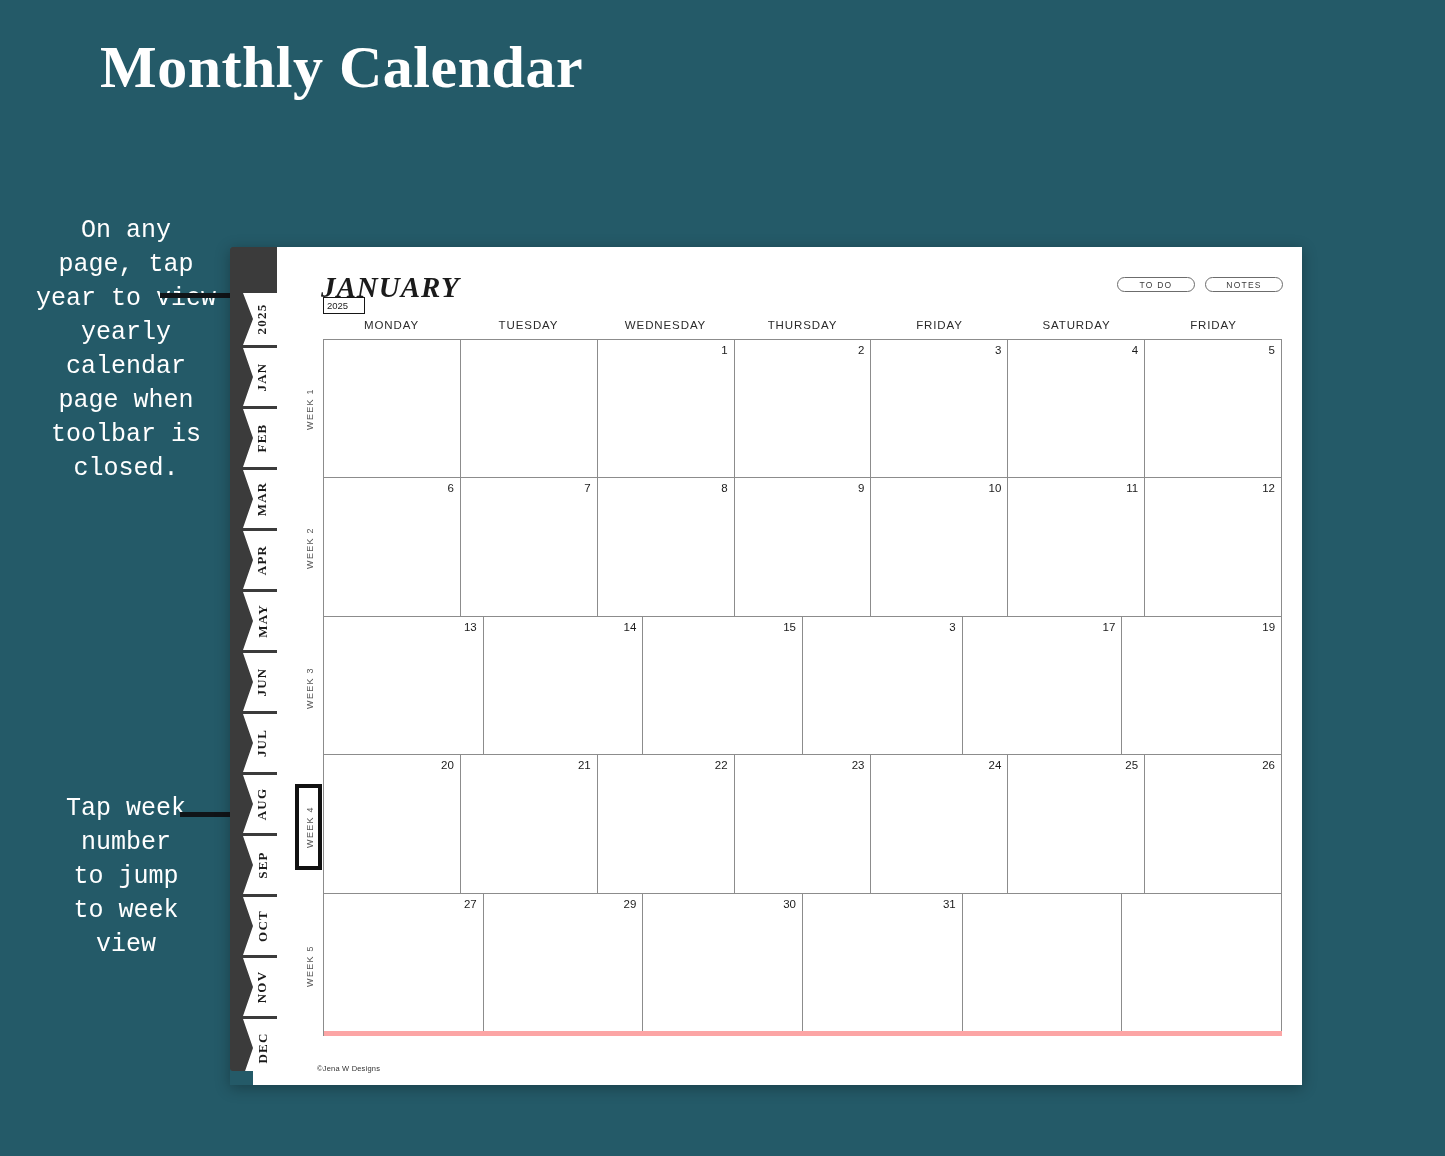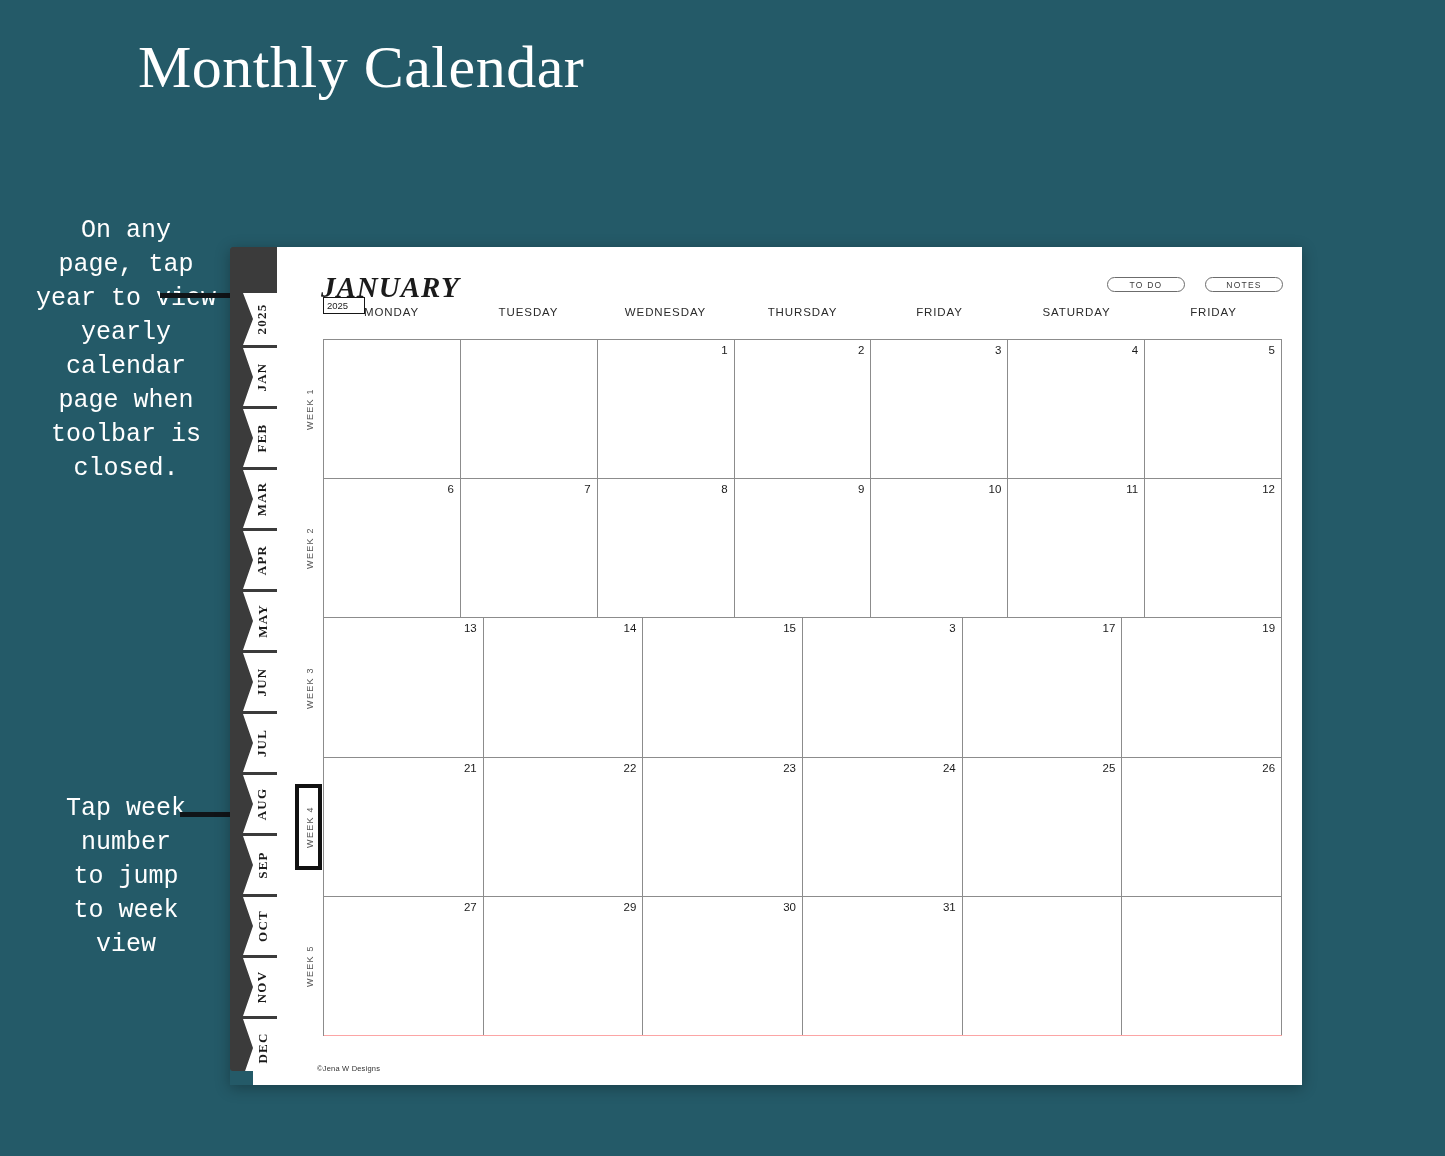--- a/index.html
+++ b/index.html
@@ -14,26 +14,25 @@
     overflow: hidden;
     position: relative;
   }
 
   
   #page-title {
     position: absolute;
     left: 100px;
     top: 33px;
     font-family: "Liberation Serif", serif;
-    font-weight: normal;
+    font-weight: bold;
     font-size: 60px;
     letter-spacing: 0.5px;
     color: #ffffff;
     white-space: nowrap;
-    margin-left: 38px;
   }
 
   
   .annotation {
     position: absolute;
     color: #ffffff;
     font-family: Liberation Mono, monospace;
     font-size: 25px;
     line-height: 1.36;
     text-align: center;
@@ -151,41 +150,41 @@
     font-size: 9.5px;
     font-family: "Liberation Sans", sans-serif;
     color: #1b1b1b;
   }
 
   #header-buttons {
     position: absolute;
     right: 19px;
     top: 30px;
     display: flex;
-    gap: 20px;
+    gap: 10px;
   }
   .pill-button {
     border: 1px solid #6c6c6c;
     border-radius: 10px;
     height: 15px;
     min-width: 78px;
     display: flex;
     align-items: center;
     justify-content: center;
     font-size: 8.5px;
     letter-spacing: 1.2px;
     color: #3a3a3a;
     background: #ffffff;
     box-sizing: border-box;
   }
 
   #weekday-header {
     position: absolute;
     left: 70px;
-    top: 59px;
+    top: 72px;
     width: 959px;
     display: flex;
   }
   .weekday-cell {
     flex: 1;
     text-align: center;
     font-size: 11.5px;
     letter-spacing: 0.9px;
     color: #2b2b2b;
   }
@@ -236,21 +235,21 @@
     box-sizing: border-box;
     display: flex;
     flex-direction: column;
   }
   .grid-row {
     flex: 1;
     display: flex;
     border-bottom: 1.6px solid #8c8c8c;
   }
   .grid-row:last-child {
-    border-bottom: 1px solid #fca5a5;
+    border-bottom: 5px solid #fca5a5;
   }
   .grid-cell {
     flex: 1;
     border-right: 1px solid #8c8c8c;
     position: relative;
     box-sizing: border-box;
   }
   .date-number {
     position: absolute;
     right: 6px;
@@ -388,20 +387,23 @@
           </div>
           <div class="grid-cell">
             <div class="date-number">17</div>
           </div>
           <div class="grid-cell">
             <div class="date-number">19</div>
           </div>
         </div>
         <div class="grid-row">
           <div class="grid-cell">
+            <div class="date-number">20</div>
+          </div>
+          <div class="grid-cell">
             <div class="date-number">21</div>
           </div>
           <div class="grid-cell">
             <div class="date-number">22</div>
           </div>
           <div class="grid-cell">
             <div class="date-number">23</div>
           </div>
           <div class="grid-cell">
             <div class="date-number">24</div>

